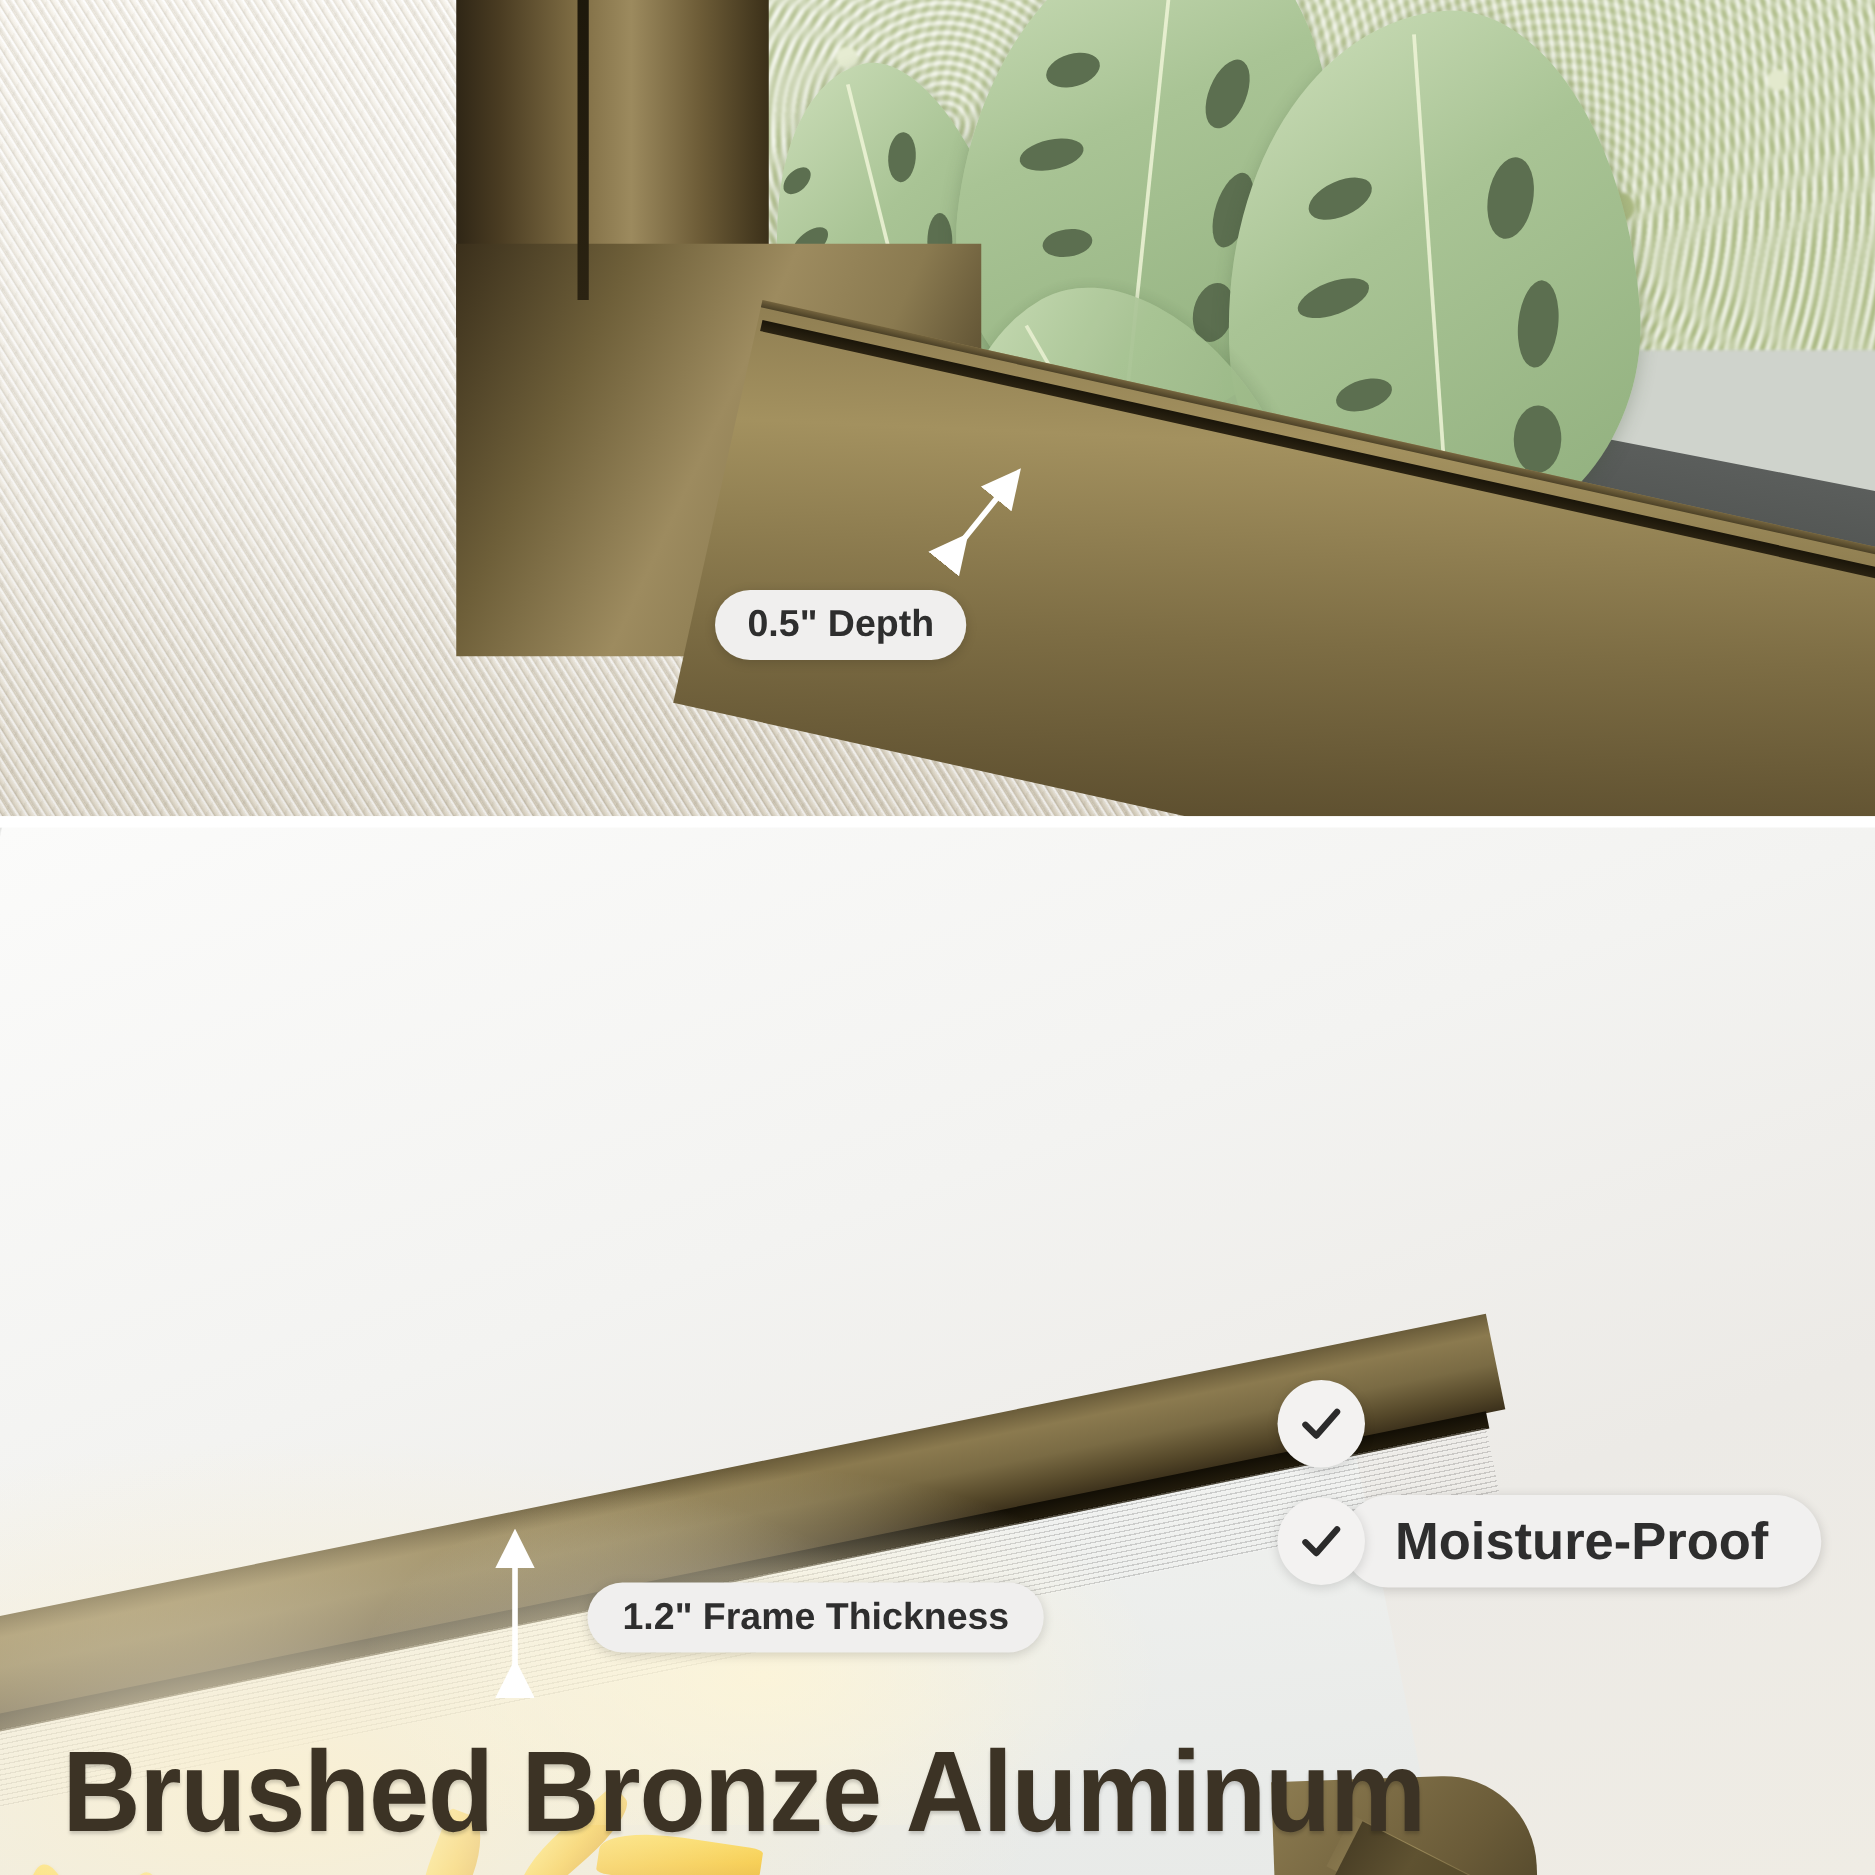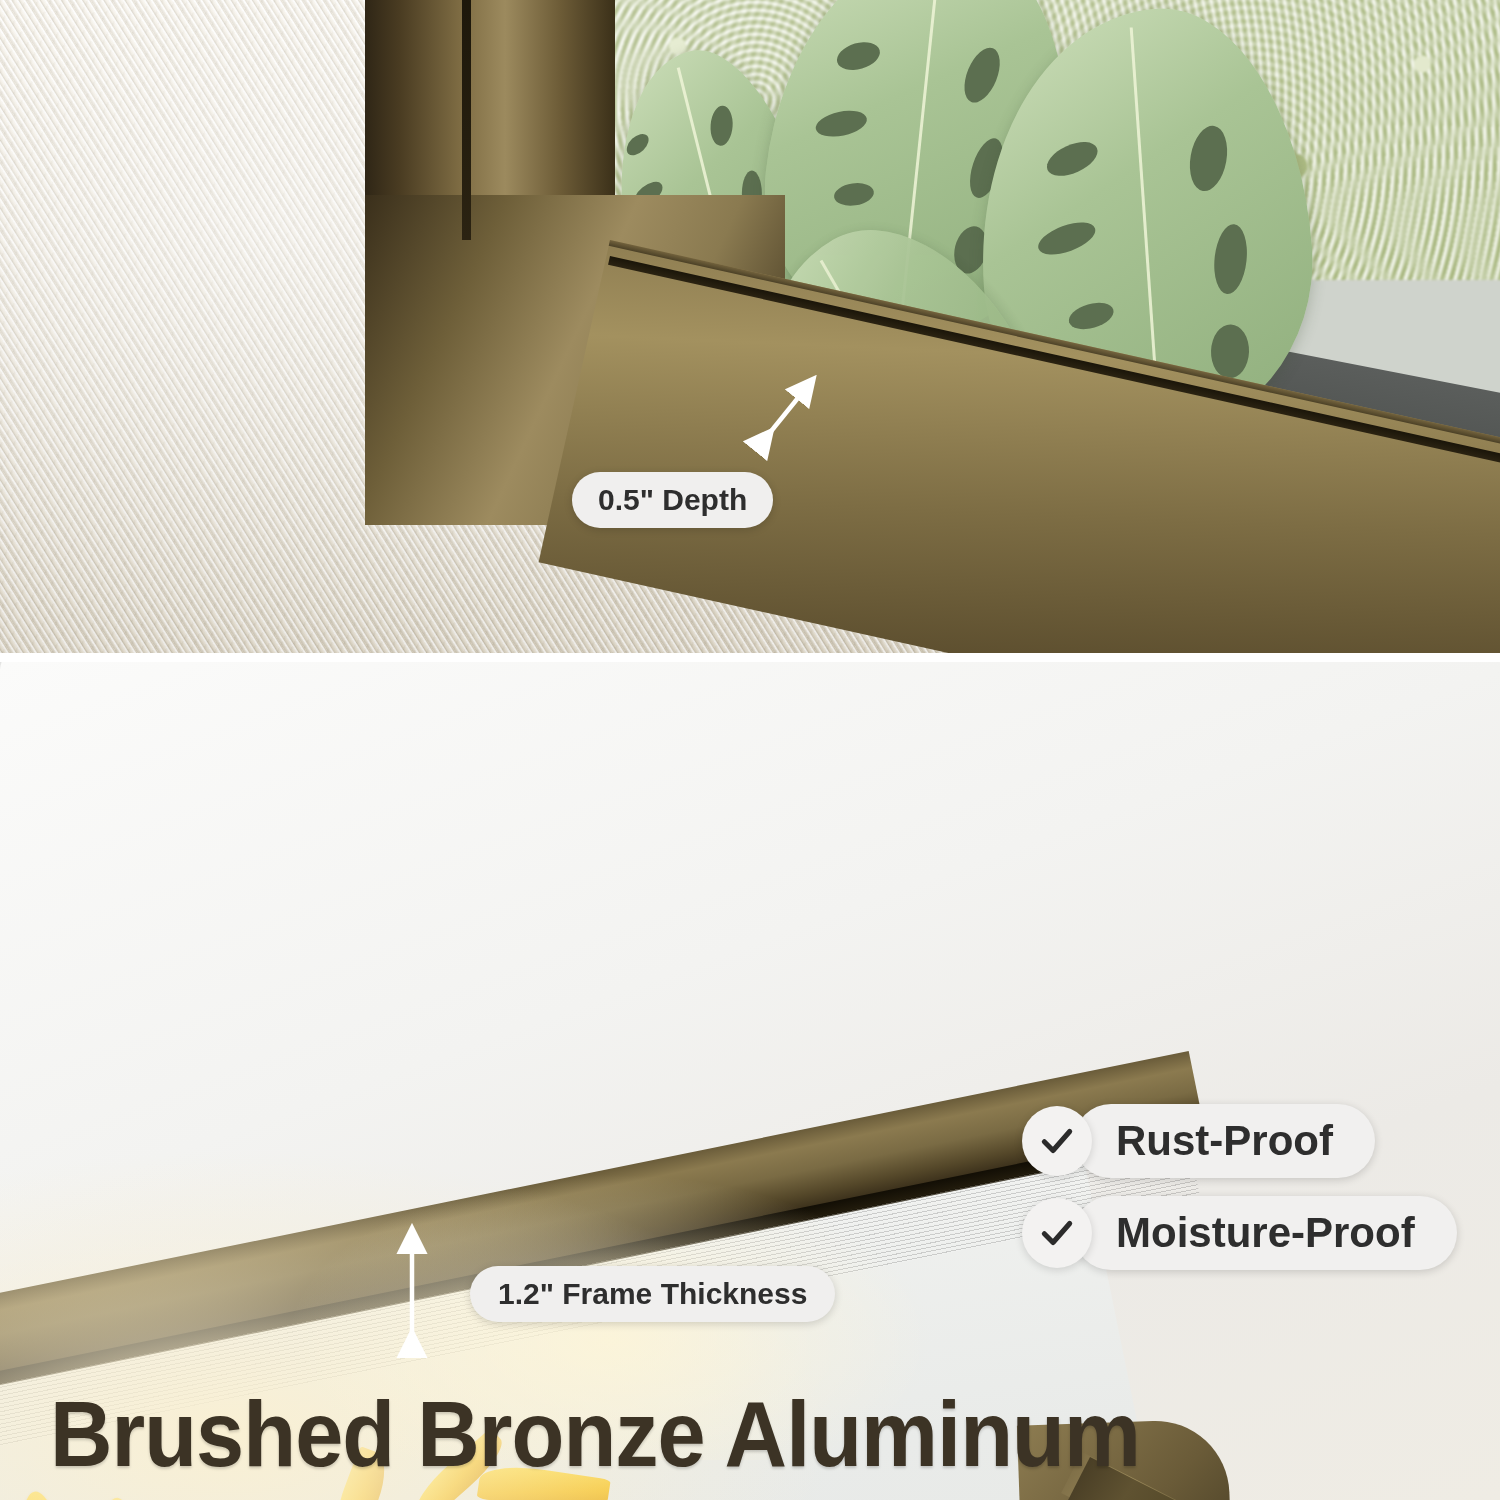--- a/index.html
+++ b/index.html
@@ -268,23 +268,20 @@
   <div class="pill pill-md" style="left:470px;top:1266px;">
     <span>1.2" Frame Thickness</span>
   </div>
 
   <div class="check-row" style="left:1022px;top:1104px;">
     <div class="check-circle">
       <svg viewBox="0 0 24 24" fill="none" stroke="#2b2b2b" stroke-width="3.2" stroke-linecap="round" stroke-linejoin="round">
         <path d="M4 12.5 L9.5 18 L20 6"></path>
       </svg>
     </div>
-    <div class="pill pill-lg" style="position:relative;left:0;top:0;">
-      <span>Rust-Proof</span>
-    </div>
   </div>
 
   <div class="check-row" style="left:1022px;top:1196px;">
     <div class="check-circle">
       <svg viewBox="0 0 24 24" fill="none" stroke="#2b2b2b" stroke-width="3.2" stroke-linecap="round" stroke-linejoin="round">
         <path d="M4 12.5 L9.5 18 L20 6"></path>
       </svg>
     </div>
     <div class="pill pill-lg" style="position:relative;left:0;top:0;">
       <span>Moisture-Proof</span>

